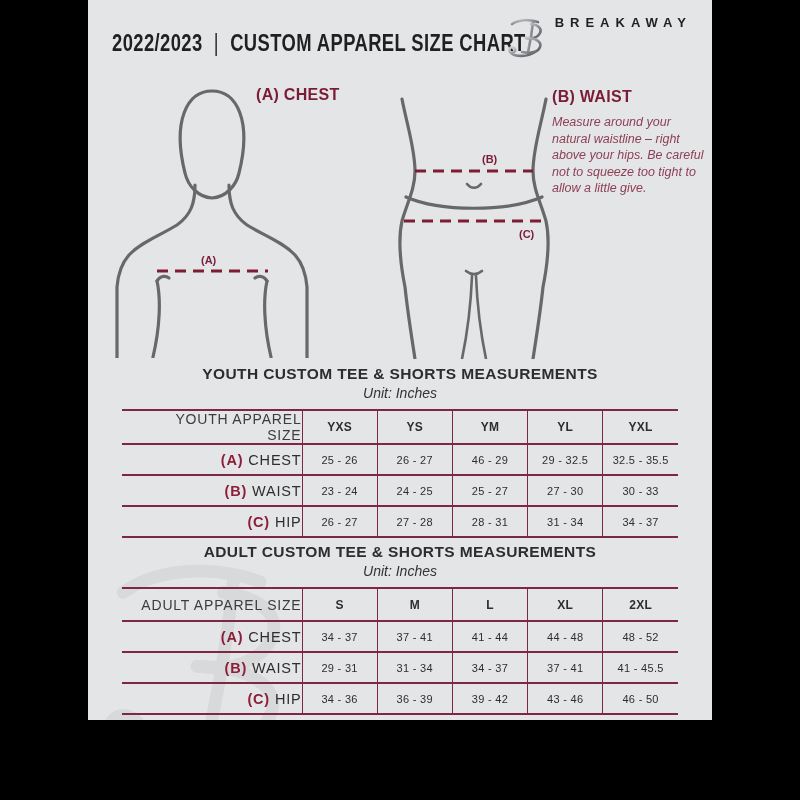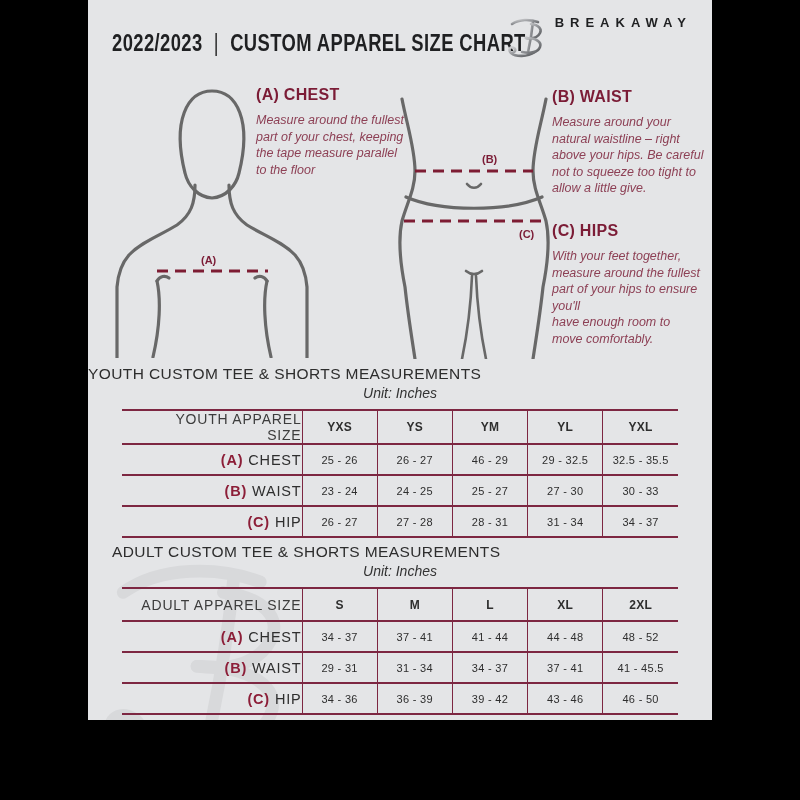--- a/index.html
+++ b/index.html
@@ -20,40 +20,40 @@
             color:#7b1c36;letter-spacing:.3px;}
   .instr p{margin:0;font-size:12.5px;line-height:1.32;font-style:italic;
            color:#8d4055;white-space:pre-line;}
   .instr-a{left:168px;top:86px;width:148px;}
   .instr-b{left:464px;top:88px;width:152px;}
   .instr-c{left:464px;top:222px;width:152px;}
   .fig{position:absolute;z-index:1;}
   .fig-upper{left:27px;top:85px;}
   .fig-lower{left:300px;top:97px;}
   
-  .tbl-title{position:absolute;width:100%;text-align:left;z-index:1;
-       font-size:15.5px;font-weight:400;color:#2d2d2d;letter-spacing:.4px;}
+  .tbl-title{position:absolute;width:100%;text-align:center;z-index:1;
+       font-size:15.5px;font-weight:700;color:#2d2d2d;letter-spacing:.4px;}
   .tbl-unit{position:absolute;width:100%;text-align:center;z-index:1;
        font-size:14px;font-style:italic;color:#333;}
   table.size{position:absolute;left:34px;width:556px;z-index:1;
        border-collapse:collapse;table-layout:fixed;}
   table.size col.c0{width:180px;}
   table.size td,table.size th{padding:0;height:29px;text-align:center;
        font-size:11px;color:#2e2e2e;letter-spacing:.3px;font-weight:400;
        border-top:2px solid #7d2742;}
   table.size tr.hd td{height:31px;font-weight:700;font-size:12px;}
   table.size tr:last-child td{border-bottom:2px solid #7d2742;}
   table.size td+td{border-left:1.5px solid #7d2742;}
   table.size td.lbl{text-align:right;padding-left:15px;letter-spacing:.8px;
        font-size:14.5px;}
   table.size td.lbl .pfx{color:#8c1e38;font-weight:700;margin-right:5px;}
   table.size tr.hd td.lbl{font-weight:400;font-size:14px;color:#3c3c3c;}
   .t-youth{top:409px;} .t-adult{top:587px;}
   .ty-title{top:365px;} .ty-unit{top:385px;}
-  .ta-title{top:543px;padding-left:24px;} .ta-unit{top:563px;}
+  .ta-title{top:543px;} .ta-unit{top:563px;}
   
   .watermark{position:absolute;left:14px;top:545px;z-index:0;}
   .footer{position:absolute;left:11px;top:739px;width:603px;height:49px;
        background:#701d31;border-bottom:3px solid #571325;z-index:2;}
 </style>
 </head>
 <body>
 
 <div class="page">
 
@@ -105,30 +105,24 @@
       <path d="M88,179 C89,205 92,233 98,262" stroke-width="2.6"></path>
     </g>
     <line x1="27" y1="74" x2="145" y2="74" stroke="#7d1c33" stroke-width="3" stroke-dasharray="11 7"></line>
     <line x1="16" y1="124" x2="156" y2="124" stroke="#7d1c33" stroke-width="3" stroke-dasharray="11 7"></line>
     <text x="94" y="66" font-size="11" font-weight="bold" fill="#7b1c36">(B)</text>
     <text x="131" y="141" font-size="11" font-weight="bold" fill="#7b1c36">(C)</text>
   </svg>
 
   <div class="instr instr-a">
     <h3>(A) CHEST</h3>
-    <p>Measure around the fullest part of your chest, keeping the tape measure parallel to the floor</p>
   </div>
   <div class="instr instr-b">
     <h3>(B) WAIST</h3>
     <p>Measure around your natural waistline – right above your hips. Be careful not to squeeze too tight to allow a little give.</p>
-  </div>
-  <div class="instr instr-c">
-    <h3>(C) HIPS</h3>
-    <p>With your feet together, measure around the fullest part of your hips to ensure you'll
-have enough room to move comfortably.</p>
   </div>
 
   <svg class="watermark" width="190" height="232" viewBox="0 0 36 44">
     <g fill="none" stroke="#d8d9db" stroke-width="2.4" stroke-linecap="round">
       <path d="M30,7 C22,4 11,4 4,9"></path>
       <path d="M25,6 C24,16 22,28 20,37"></path>
       <path d="M23,9 C31,10 34,14 32,18 C30,22 25,24 18,23"></path>
       <path d="M18,23 C28,23 34,27 32,32 C30,37 23,39 14,37"></path>
       <path d="M27,37 C19,42 8,42 3,38 C0,35 2,31.5 5,32.5 C8,33.5 8,36.5 5,37.5"></path>
     </g>

